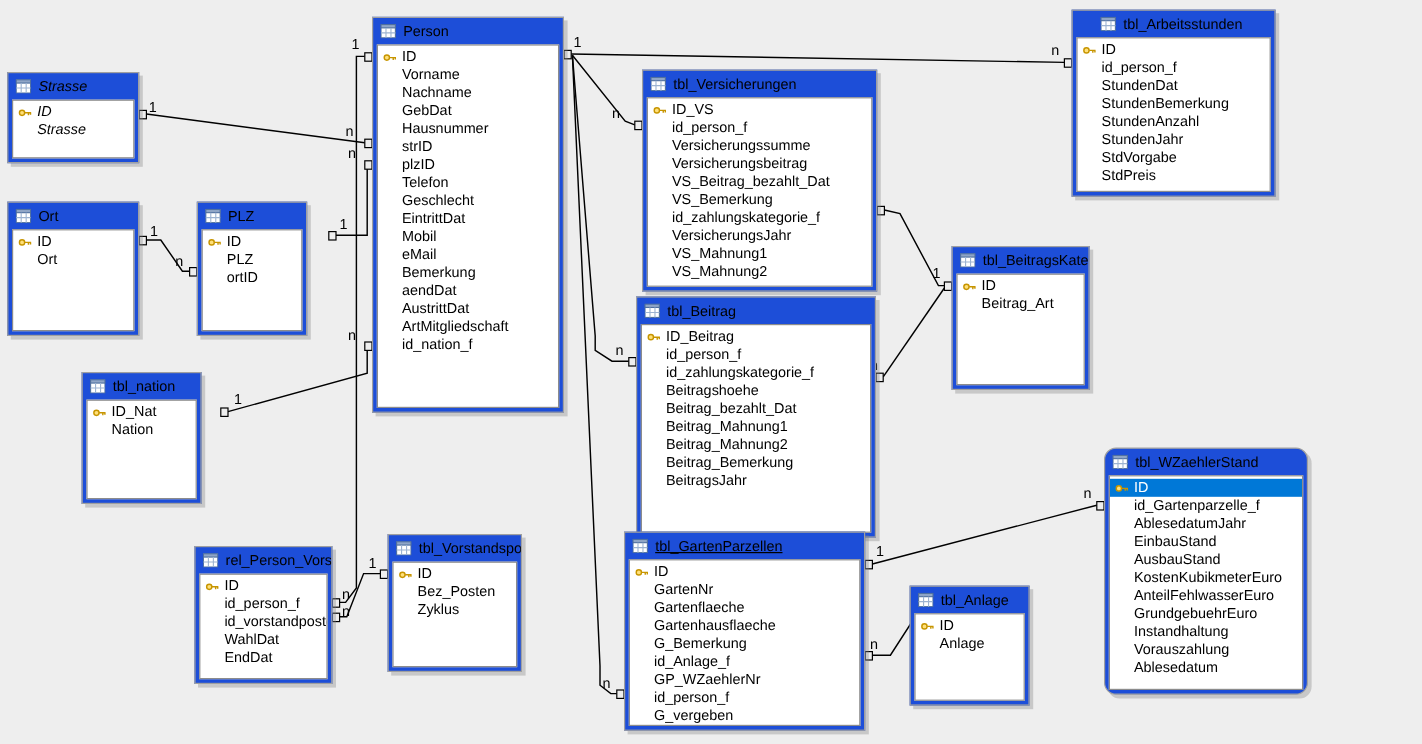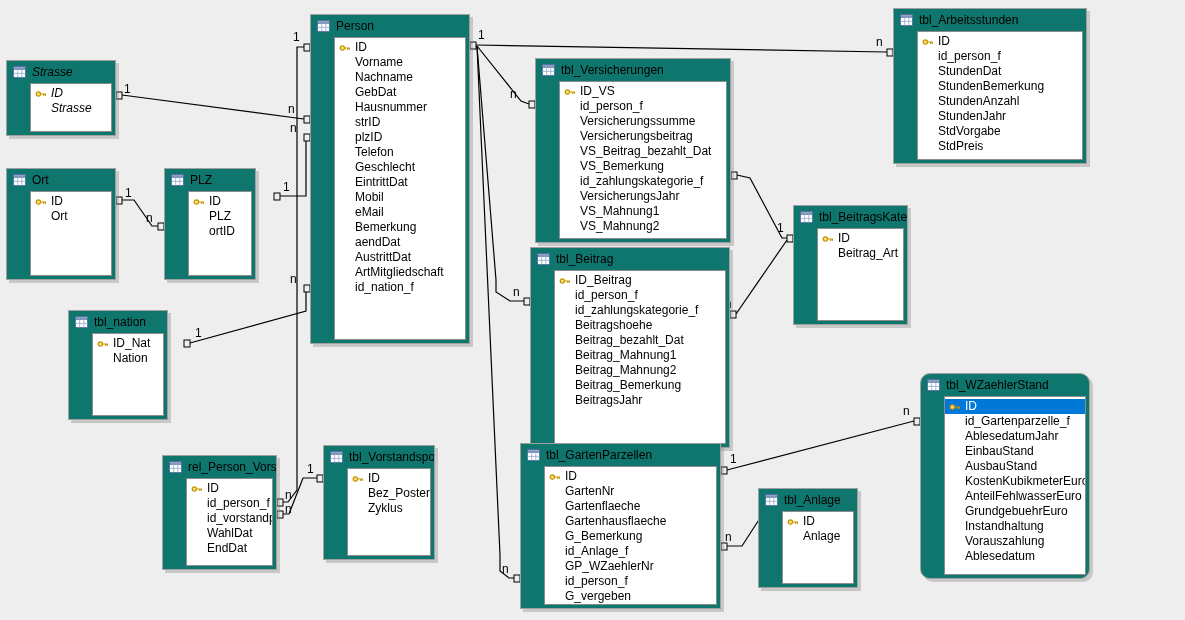--- a/index.html
+++ b/index.html
@@ -5,34 +5,34 @@
   html,body{margin:0;padding:0;}
   body{
     width:1185px;height:620px;position:relative;overflow:hidden;
     background:#eeeeee;
     font-family:"Liberation Sans","DejaVu Sans",sans-serif;
   }
   #canvas{position:absolute;inset:0;}
   #wires{position:absolute;left:0;top:0;z-index:1;}
   .table-window{
     position:absolute;z-index:2;
-    background:#0f766e;
+    background:#1d4ed8;
     border:1px solid #a0a0a0;
     box-shadow:3px 3px 0 rgba(128,128,128,0.35);
     box-sizing:border-box;
   }
   .table-title{
     height:21px;display:flex;align-items:center;gap:6px;
     padding:0 6px;font-size:12px;color:#000;cursor:default;
     white-space:nowrap;overflow:hidden;
   }
   .field-list{
     position:absolute;left:3px;right:3px;top:22px;bottom:3px;
     background:#ffffff;border:1px solid #8c8c8c;
-    padding-top:2px;overflow:hidden;box-sizing:border-box;margin-left:20px;
+    padding-top:2px;overflow:hidden;box-sizing:border-box;
   }
   .field-row{
     height:15px;line-height:15px;display:flex;align-items:center;gap:3px;
     padding-left:3px;font-size:12px;color:#000;white-space:nowrap;
   }
   .field-row.selected{background:#0078d7;color:#ffffff;}
   .key-slot{width:14px;flex:0 0 14px;display:flex;align-items:center;justify-content:center;}
   .table-icon{display:flex;align-items:center;}
   svg text{font-family:"Liberation Sans","DejaVu Sans",sans-serif;font-size:12px;fill:#000;}
 </style>
@@ -480,21 +480,21 @@
         <div class="field-row">
           <span class="key-slot"></span>
           <span>Beitrag_Bemerkung</span>
         </div>
         <div class="field-row">
           <span class="key-slot"></span>
           <span>BeitragsJahr</span>
         </div>
       </div>
     </div>
-    <div class="table-window" style="left: 520px; top: 443px; width: 201px; height: 166px;">
+    <div class="table-window" style="left: 520px; top: 443px; width: 201px; height: 166px; text-decoration: underline;">
       <div class="table-title">
         <span class="table-icon">
           <svg width="13" height="12" viewBox="0 0 14 13" aria-hidden="true">
             <rect x="0.5" y="0.5" width="13" height="12" fill="#ffffff" stroke="#4f6f9f"></rect>
             <rect x="0.5" y="0.5" width="13" height="3" fill="#8fa5c6" stroke="#4f6f9f"></rect>
             <path d="M5 3.5 V12.5 M9.5 3.5 V12.5 M0.5 8 H13.5" stroke="#9db3d1" fill="none"></path>
           </svg>
         </span>
         <span>tbl_GartenParzellen</span>
       </div>
@@ -589,21 +589,21 @@
             </svg>
           </span>
           <span>ID</span>
         </div>
         <div class="field-row">
           <span class="key-slot"></span>
           <span>Anlage</span>
         </div>
       </div>
     </div>
-    <div class="table-window" style="left: 893px; top: 8px; width: 194px; height: 156px;">
+    <div class="table-window" style="left: 893px; top: 8px; width: 170px; height: 156px; padding-left: 17px;">
       <div class="table-title">
         <span class="table-icon">
           <svg width="13" height="12" viewBox="0 0 14 13" aria-hidden="true">
             <rect x="0.5" y="0.5" width="13" height="12" fill="#ffffff" stroke="#4f6f9f"></rect>
             <rect x="0.5" y="0.5" width="13" height="3" fill="#8fa5c6" stroke="#4f6f9f"></rect>
             <path d="M5 3.5 V12.5 M9.5 3.5 V12.5 M0.5 8 H13.5" stroke="#9db3d1" fill="none"></path>
           </svg>
         </span>
         <span>tbl_Arbeitsstunden</span>
       </div>

